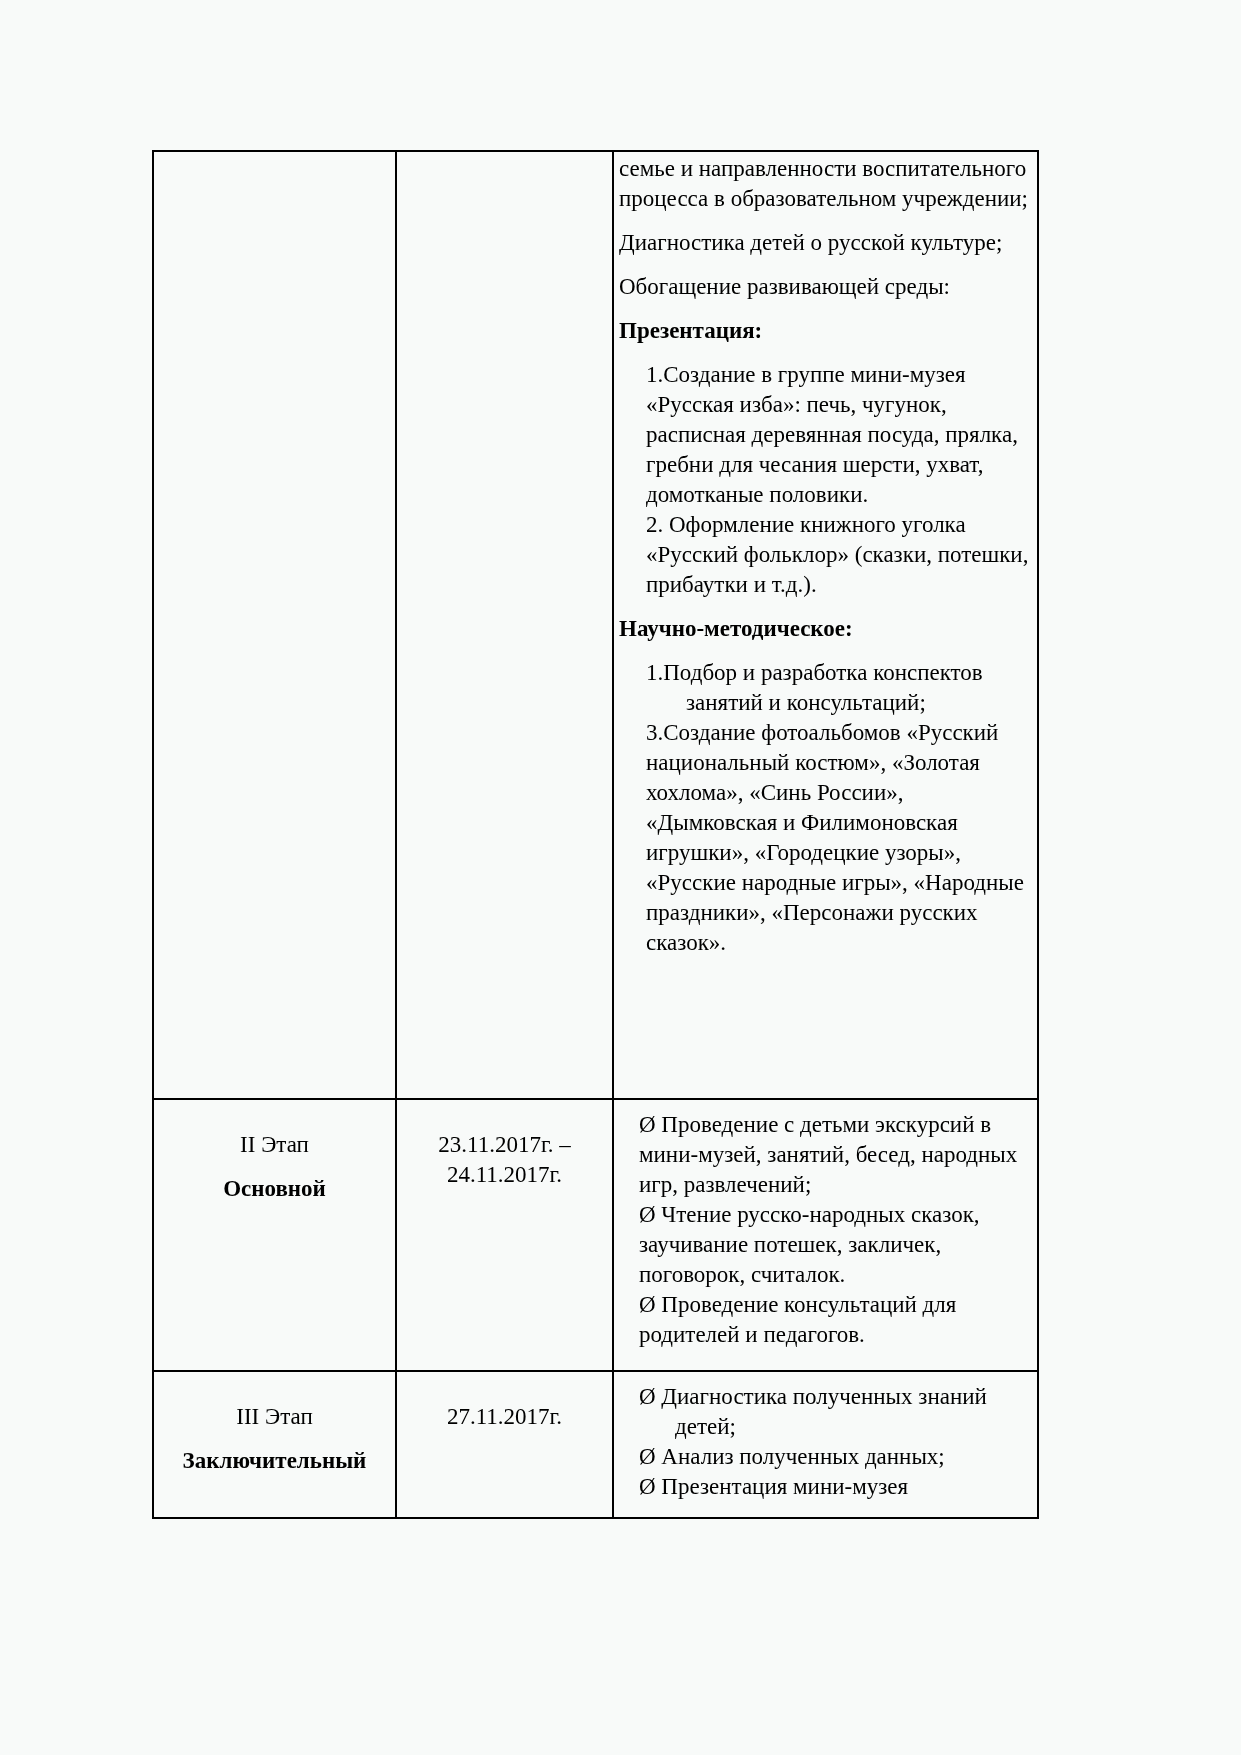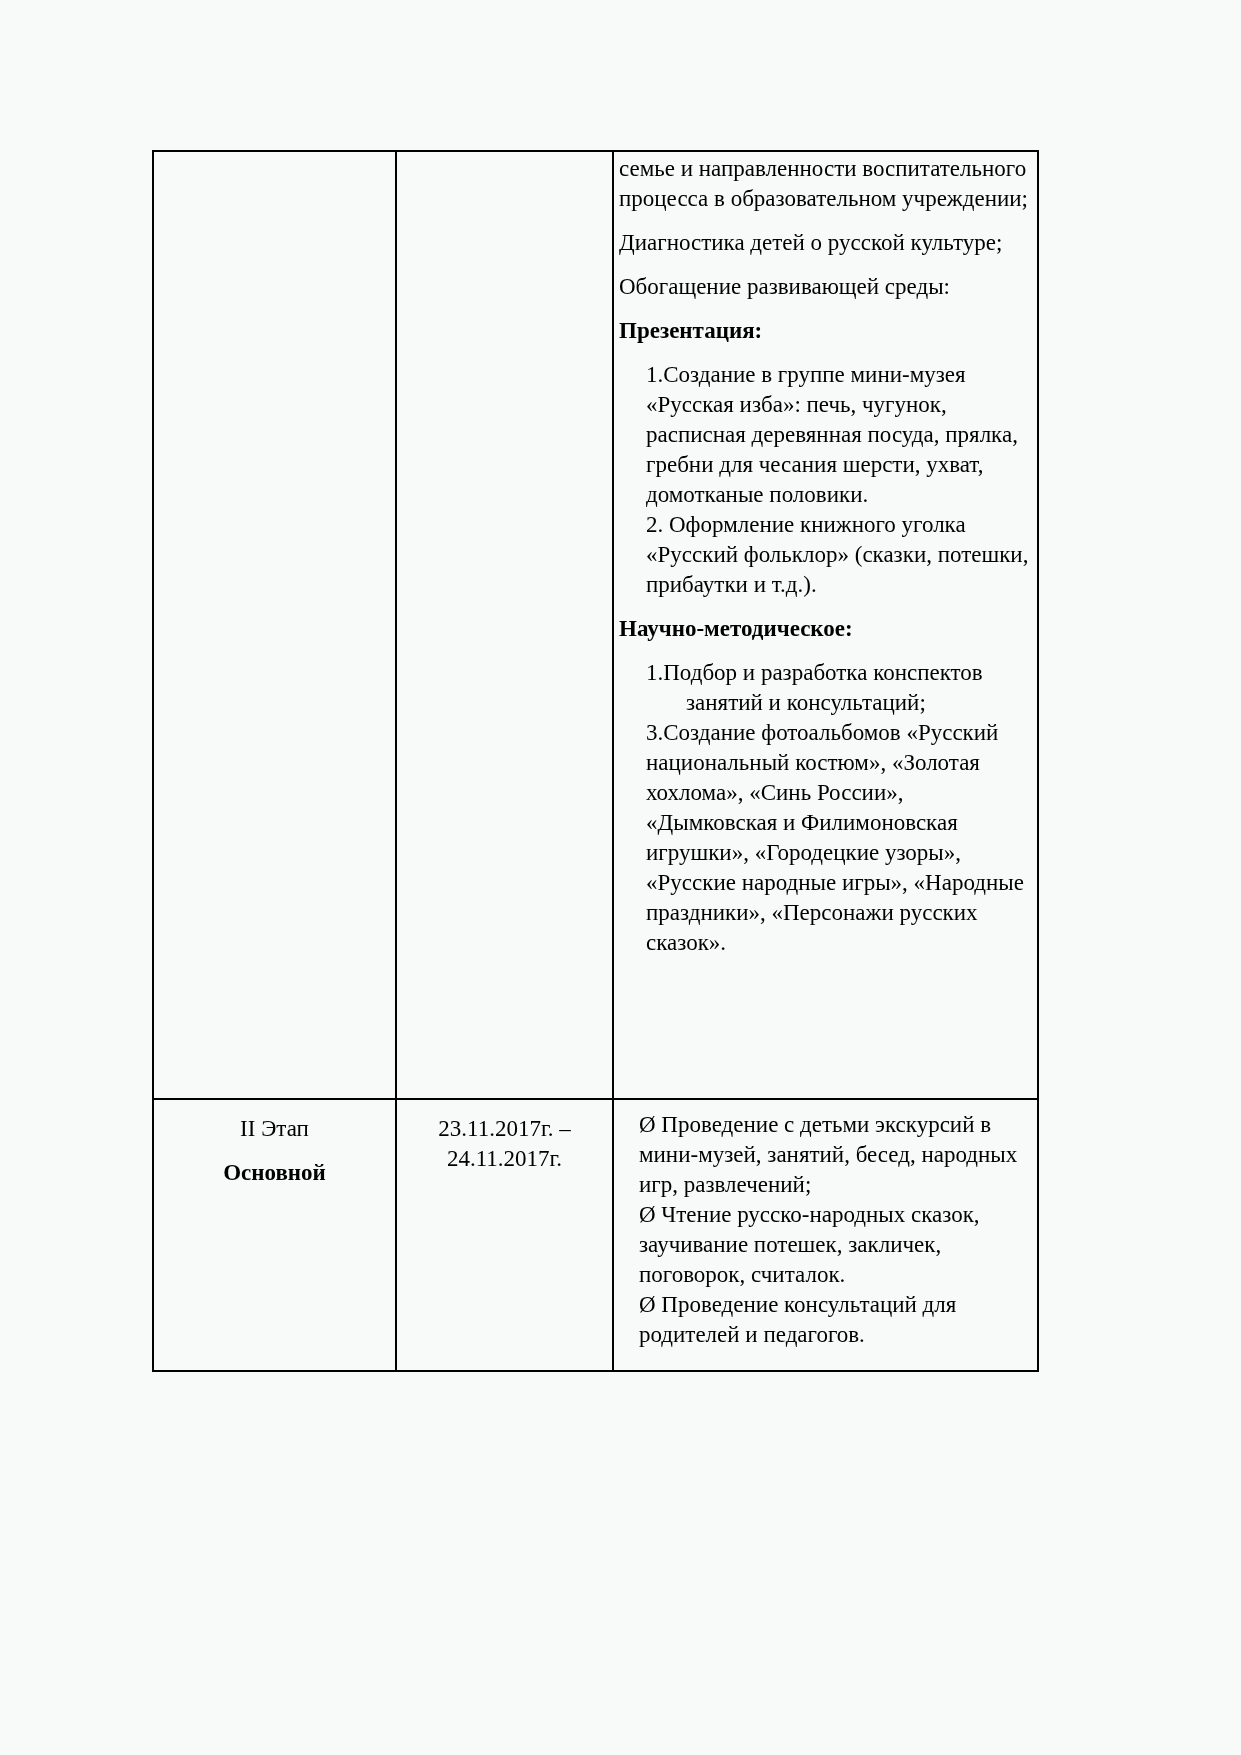--- a/index.html
+++ b/index.html
@@ -36,21 +36,21 @@
 
   .activities-cell { padding: 2px 3px 4px 5px; }
   .activities-cell.pad-top { padding-top: 10px; }
 
   .para { margin-bottom: 14px; }
   .heading { font-weight: bold; }
   .list-block { padding-left: 27px; margin-bottom: 14px; }
   .list-item { margin: 0; font-family: Liberation Serif, serif; }
   .hang-indent { padding-left: 40px; text-indent: -40px; }
 
-  .stage-cell, .dates-cell { padding-top: 14px; text-align: center; }
+  .stage-cell, .dates-cell { padding-top: 30px; text-align: center; }
   .stage-line { margin: 0; }
   .stage-name { margin-top: 14px; font-weight: bold; }
   .date-line { margin: 0; }
 
   .bullet-list { padding-left: 20px; }
   .bullet-item { margin: 0; }
   .bullet-list.hang .bullet-item { padding-left: 36px; text-indent: -36px; }
 </style>
 </head>
 <body>
@@ -93,14 +93,30 @@
       </td>
       <td class="activities-cell pad-top">
         <div class="bullet-list">
           <p class="bullet-item">Ø Проведение с детьми экскурсий в мини-музей, занятий, бесед, народных игр, развлечений;</p>
           <p class="bullet-item">Ø Чтение русско-народных сказок, заучивание потешек, закличек, поговорок, считалок.</p>
           <p class="bullet-item">Ø Проведение консультаций для родителей и педагогов.</p>
         </div>
       </td>
     </tr>
 
+    <tr class="row-stage-3">
+      <td class="stage-cell">
+        <p class="stage-line">III Этап</p>
+        <p class="stage-line stage-name">Заключительный</p>
+      </td>
+      <td class="dates-cell">
+        <p class="date-line">27.11.2017г.</p>
+      </td>
+      <td class="activities-cell pad-top">
+        <div class="bullet-list hang">
+          <p class="bullet-item">Ø Диагностика полученных знаний детей;</p>
+          <p class="bullet-item">Ø Анализ полученных данных;</p>
+          <p class="bullet-item">Ø Презентация мини-музея</p>
+        </div>
+      </td>
+    </tr>
   </tbody>
 </table>
 
 </body></html>

